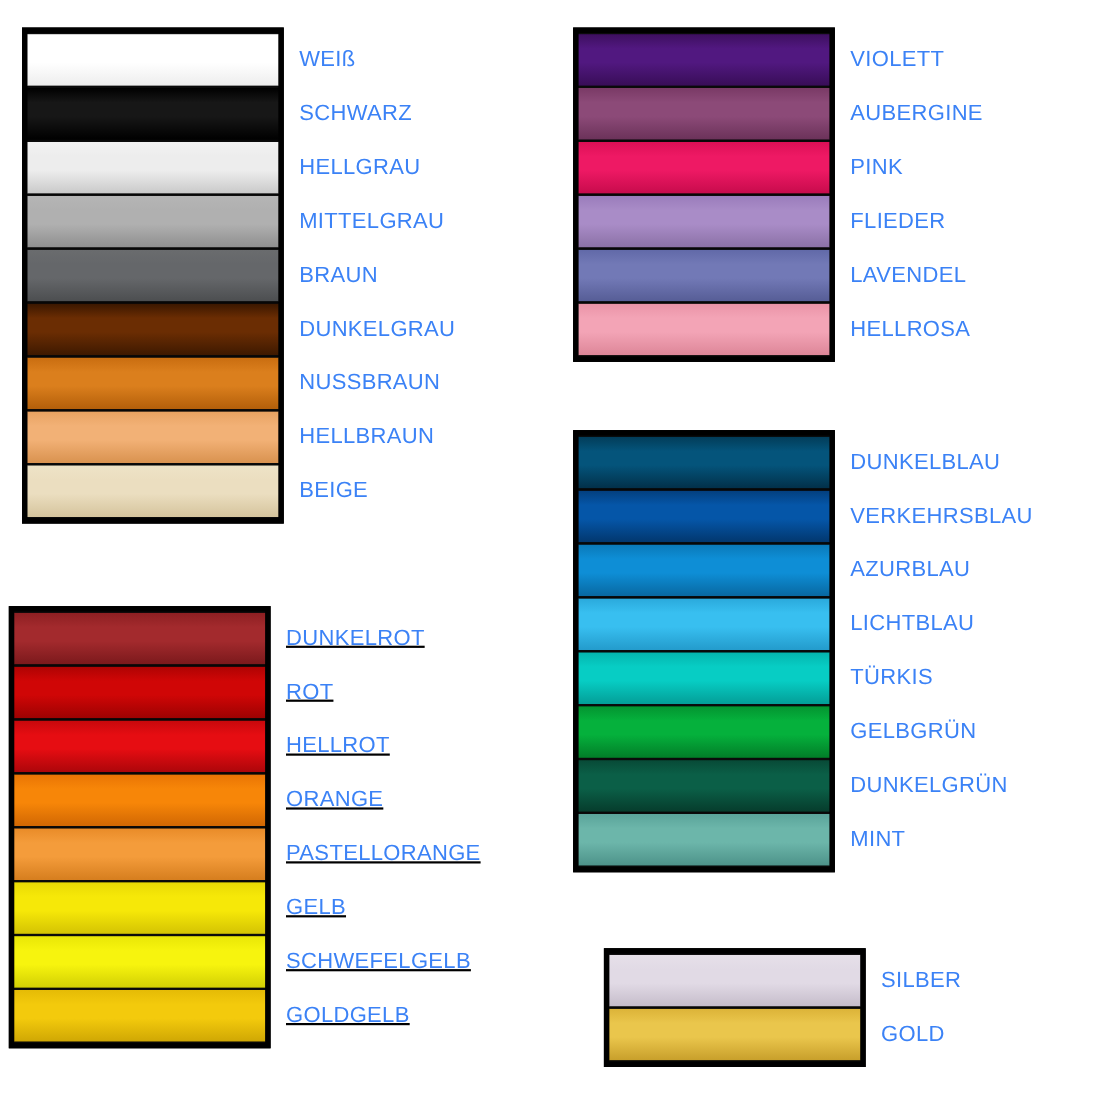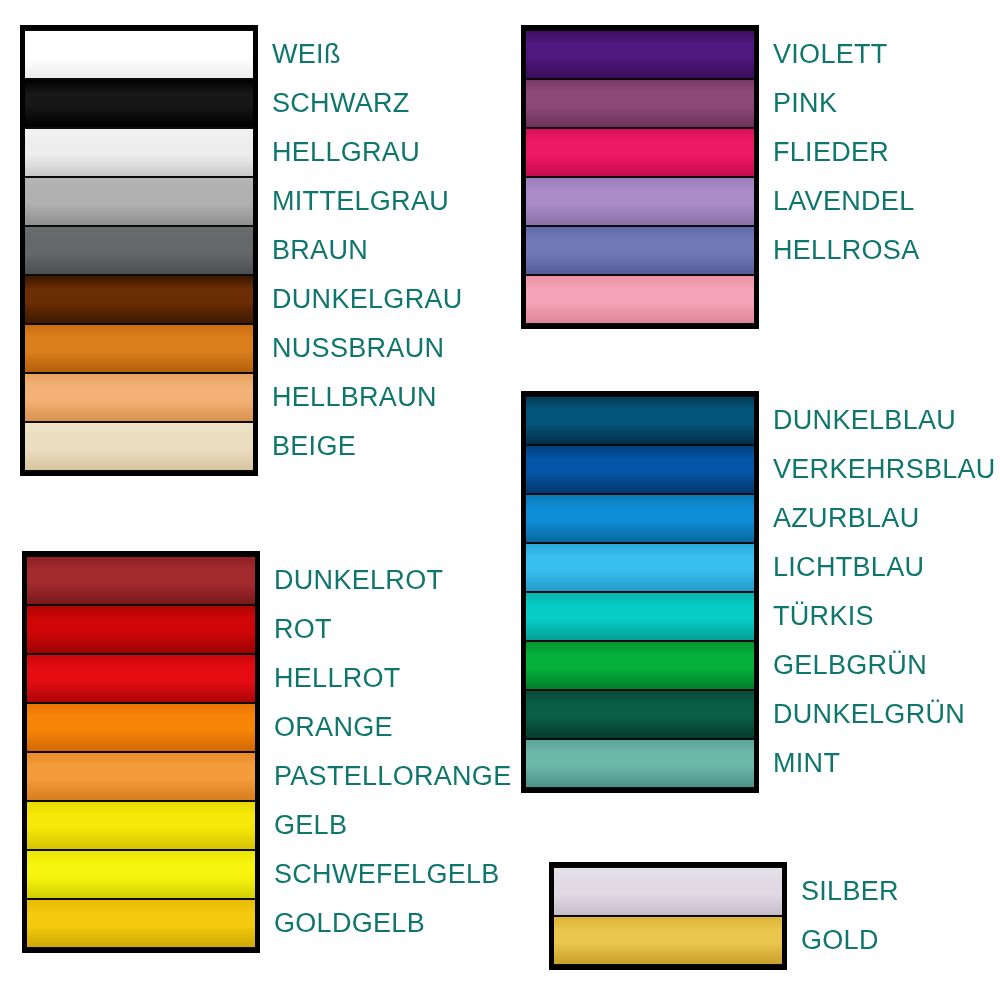--- a/index.html
+++ b/index.html
@@ -48,29 +48,29 @@
 
   .labels {
     flex: 0 0 auto;
     padding-left: 14px;
     padding-top: 5px;
   }
 
   .label {
     height: 49px;
     line-height: 49px;
-    font-size: 27px;
-    color: #0f766e;
+    font-size: 20px;
+    color: #3b82f6;
     letter-spacing: 0.3px;
     white-space: nowrap;
   }
 
   
   #group-neutrals   { left: 20px;  top: 25px;  }
-  #group-reds       { left: 22px;  top: 551px; }
+  #group-reds       { left: 8px;  top: 551px; text-decoration: underline; }
   #group-violets    { left: 521px; top: 25px;  }
   #group-blues      { left: 521px; top: 391px; }
   #group-metals     { left: 512px; top: 862px; margin-left: 37px; }
 </style>
 </head>
 <body>
 
 <div class="sheet">
 
   <div class="group" id="group-neutrals">
@@ -125,20 +125,21 @@
     <div class="swatch-box">
         <div class="swatch" title="VIOLETT" style="background: linear-gradient(rgb(61, 15, 95) 0%, rgb(81, 24, 128) 28%, rgb(81, 24, 128) 55%, rgb(56, 13, 87) 100%);"></div>
         <div class="swatch" title="AUBERGINE" style="background: linear-gradient(rgb(122, 58, 102) 0%, rgb(140, 74, 120) 28%, rgb(140, 74, 120) 55%, rgb(107, 50, 89) 100%);"></div>
         <div class="swatch" title="PINK" style="background: linear-gradient(rgb(220, 15, 86) 0%, rgb(238, 25, 100) 28%, rgb(238, 25, 100) 55%, rgb(199, 11, 76) 100%);"></div>
         <div class="swatch" title="FLIEDER" style="background: linear-gradient(rgb(154, 124, 187) 0%, rgb(169, 140, 199) 28%, rgb(169, 140, 199) 55%, rgb(139, 113, 166) 100%);"></div>
         <div class="swatch" title="LAVENDEL" style="background: linear-gradient(rgb(97, 105, 168) 0%, rgb(114, 121, 182) 28%, rgb(114, 121, 182) 55%, rgb(86, 93, 150) 100%);"></div>
         <div class="swatch" title="HELLROSA" style="background: linear-gradient(rgb(234, 147, 167) 0%, rgb(243, 164, 182) 28%, rgb(243, 164, 182) 55%, rgb(221, 134, 152) 100%);"></div>
       </div>
     <div class="labels">
         <div class="label">VIOLETT</div>
+        <div class="label">AUBERGINE</div>
         <div class="label">PINK</div>
         <div class="label">FLIEDER</div>
         <div class="label">LAVENDEL</div>
         <div class="label">HELLROSA</div>
       </div>
   </div>
 
   <div class="group" id="group-blues">
     <div class="swatch-box">
         <div class="swatch" title="DUNKELBLAU" style="background: linear-gradient(rgb(2, 60, 88) 0%, rgb(4, 84, 123) 28%, rgb(4, 84, 123) 55%, rgb(2, 48, 73) 100%);"></div>

